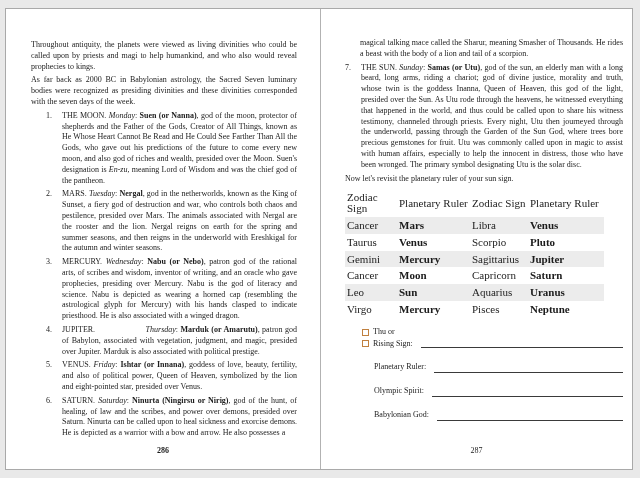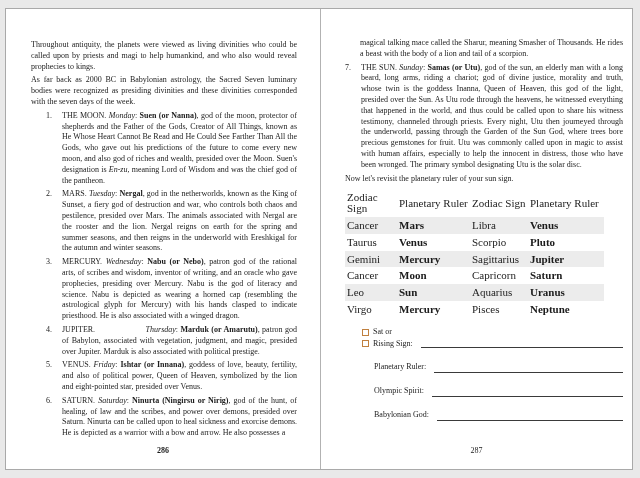--- a/index.html
+++ b/index.html
@@ -162,21 +162,21 @@
           <td>Pisces</td>
           <td>Neptune</td>
         </tr>
       </tbody>
     </table>
 
 
     <div class="form-area indent-block">
       <div class="checkbox-row">
         <span class="checkbox"></span>
-        <span>Sat or</span>
+        <span>Thu or</span>
       </div>
       <div class="checkbox-row">
         <span class="checkbox"></span>
         <span>Rising Sign:</span>
         <span class="fill-line"></span>
       </div>
       <div class="field-row">
         <span class="field-label">Planetary Ruler:</span>
         <span class="fill-line"></span>
       </div>

